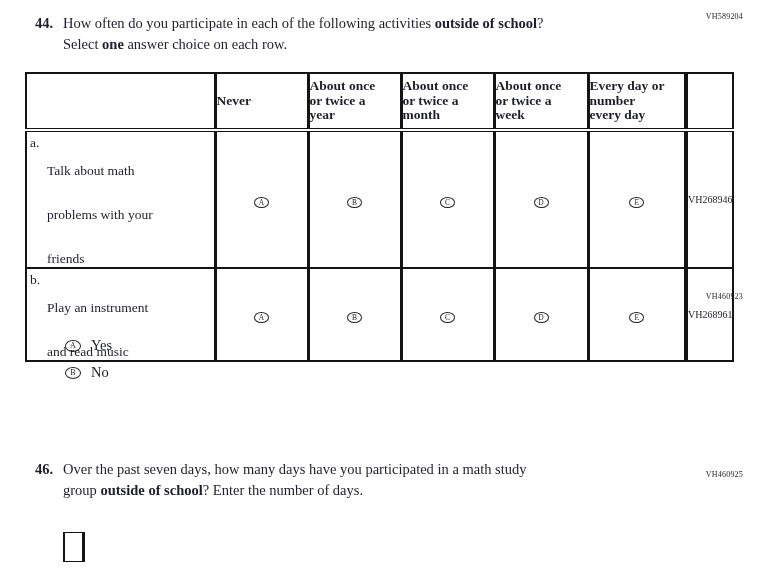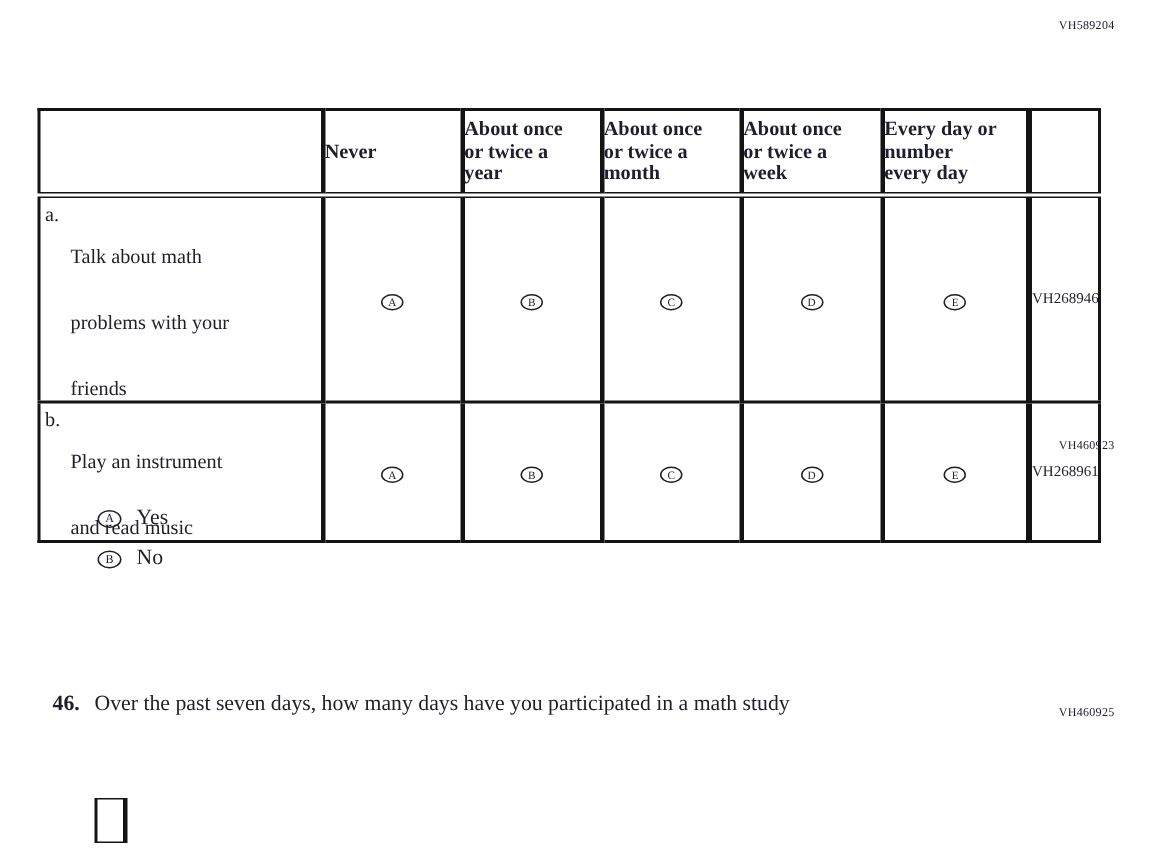--- a/index.html
+++ b/index.html
@@ -44,20 +44,27 @@
               border:1px solid #141414;border-left-width:2px;border-right-width:3px;
               box-sizing:border-box;background:#fff;}
 </style>
 </head>
 <body>
 
 <div class="page">
 
   <span class="code" style="top:12px">VH589204</span>
 
+  <div class="question" style="top:13px">
+    <span class="qnum">44.</span>
+    <div class="qtext">
+      <div class="qline"><span>How often do you participate in each of the following activities </span><b>outside of school</b><span>?</span></div>
+      <div class="qline"><span>Select </span><b>one</b><span> answer choice on each row.</span></div>
+    </div>
+  </div>
 
   <table class="grid">
     <colgroup>
       <col style="width:189px">
         <col style="width:93px">
         <col style="width:93px">
       <col style="width:93px">
         <col style="width:94px">
         <col style="width:98px">
       <col style="width:46px">
@@ -141,18 +148,19 @@
     <span class="circ2">B</span>
     <span class="optlabel">No</span>
   </div>
 
   <span class="code" style="top:470px">VH460925</span>
 
   <div class="question" style="top:459px">
     <span class="qnum">46.</span>
     <div class="qtext">
       <div class="qline">Over the past seven days, how many days have you participated in a math study</div>
+      <div class="qline"><span>group </span><b>outside of school</b><span>? Enter the number of days.</span></div>
     </div>
   </div>
 
   <div class="answer-box"></div>
 
 </div>
 
 </body></html>

